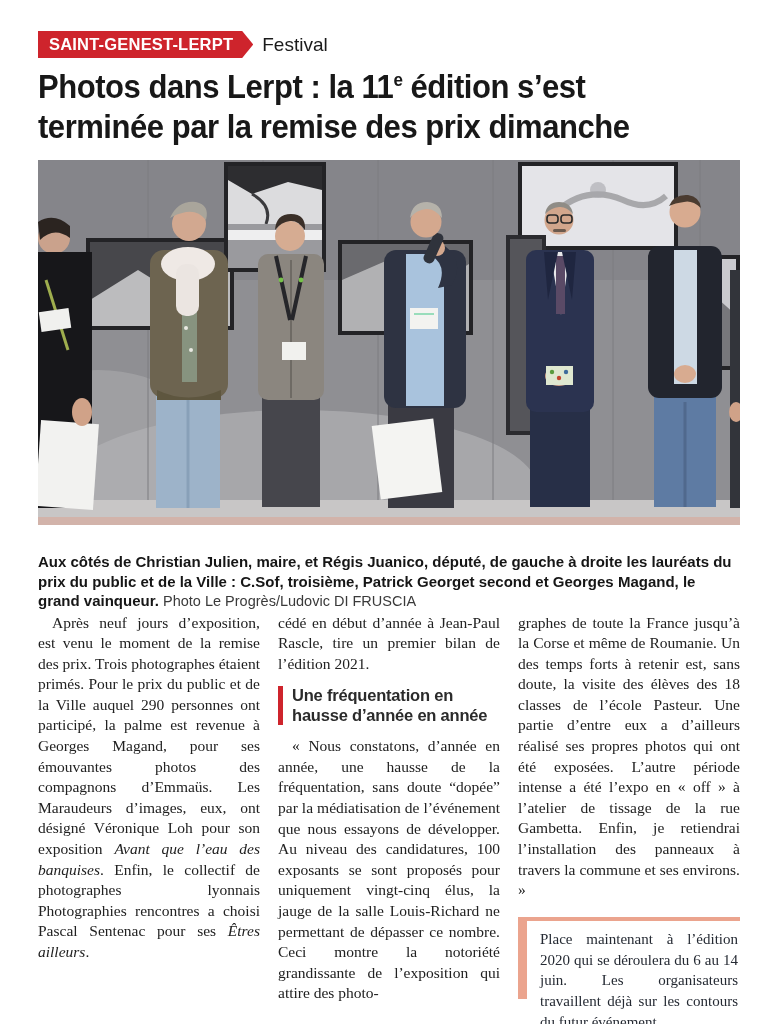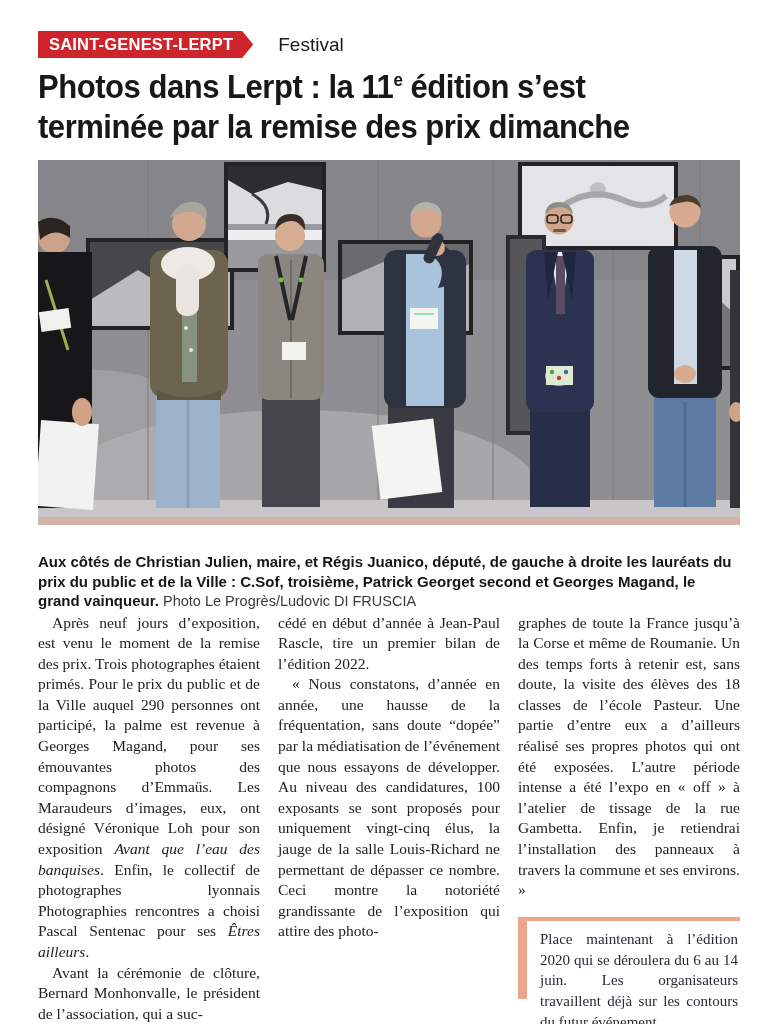--- a/index.html
+++ b/index.html
@@ -5,21 +5,21 @@
   * { margin:0; padding:0; box-sizing:border-box; }
   html,body { width:768px; height:1024px; background:#ffffff; overflow:hidden; }
   body { font-family:"Liberation Sans", sans-serif; color:#1c1c1c; }
   .page { width:768px; height:1024px; padding:31px 28px 18px 38px; }
 
   
   .kicker { display:flex; align-items:center; height:27px; }
   .badge { background:#ce242c; color:#ffffff; font-weight:bold; font-size:16.5px;
            letter-spacing:.2px; padding:4px 20px 4px 11px; line-height:19px;
            clip-path:polygon(0 0, calc(100% - 11px) 0, 100% 50%, calc(100% - 11px) 100%, 0 100%); }
-  .category { font-size:19px; margin-left:25px; color:#1a1a1a; }
+  .category { font-size:19px; margin-left:9px; color:#1a1a1a; }
 
   
   .headline { margin-top:9px; font-weight:bold; font-size:33px; line-height:40px;
               color:#181818; letter-spacing:-.5px; transform:scaleX(.94);
               transform-origin:left top; width:106%; }
   .headline sup { font-size:.55em; vertical-align:super; line-height:0; }
 
   
   .photo-wrap { margin-top:13px; width:702px; height:365px; overflow:hidden; background:#8f8f93; }
   .photo-wrap svg { display:block; }
@@ -194,24 +194,27 @@
         </g>
       </g>
     </svg>
   </div>
 
   <p class="caption"><b>Aux côtés de Christian Julien, maire, et Régis Juanico, député, de gauche à droite les lauréats du prix du public et de la Ville : C.Sof, troisième, Patrick Georget second et Georges Magand, le grand vainqueur.</b> <span class="credit">Photo Le Progrès/Ludovic DI FRUSCIA</span></p>
 
   <div class="columns">
       <div class="col">
         <p class="body-p indent"><span>Après neuf jours d’exposition, est venu le moment de la remise des prix. Trois photographes étaient primés. Pour le prix du public et de la Ville auquel 290 personnes ont participé, la palme est revenue à Georges Magand, pour ses émouvantes photos des compagnons d’Emmaüs. Les Maraudeurs d’images, eux, ont désigné Véronique Loh pour son exposition </span><i>Avant que l’eau des banquises</i><span>. Enfin, le collectif de photographes lyonnais Photographies rencontres a choisi Pascal Sentenac pour ses </span><i>Êtres ailleurs</i><span>.</span></p>
-        <p class="body-p indent"><span>Avant la cérémonie de clôture, Bernard Monhonvalle, le président de l’association, qui a suc-</span></p>
       </div>
       <div class="col">
-        <p class="body-p"><span>cédé en début d’année à Jean-Paul Rascle, tire un premier bilan de l’édition 2022.</span></p>
+        <p class="body-p"><span>cédé en début d’année à Jean-Paul Rascle, tire un premier bilan de l’édition 2021.</span></p>
+        <div class="subhead">
+          <span class="subhead-bar"></span>
+          <span class="subhead-text">Une fréquentation en hausse d’année en année</span>
+        </div>
         <p class="body-p indent"><span>« Nous constatons, d’année en année, une hausse de la fréquentation, sans doute “dopée” par la médiatisation de l’événement que nous essayons de développer. Au niveau des candidatures, 100 exposants se sont proposés pour uniquement vingt-cinq élus, la jauge de la salle Louis-Richard ne permettant de dépasser ce nombre. Ceci montre la notoriété grandissante de l’exposition qui attire des photo-</span></p>
       </div>
       <div class="col">
         <p class="body-p"><span>graphes de toute la France jusqu’à la Corse et même de Roumanie. Un des temps forts à retenir est, sans doute, la visite des élèves des 18 classes de l’école Pasteur. Une partie d’entre eux a d’ailleurs réalisé ses propres photos qui ont été exposées. L’autre période intense a été l’expo en « off » à l’atelier de tissage de la rue Gambetta. Enfin, je retiendrai l’installation des panneaux à travers la commune et ses environs. »</span></p>
         <div class="closing-box">
           <div class="side-bar"></div>
           <p class="box-text">Place maintenant à l’édition 2020 qui se déroulera du 6 au 14 juin. Les organisateurs travaillent déjà sur les contours du futur événement.</p>
         </div>
       </div>
     </div>

